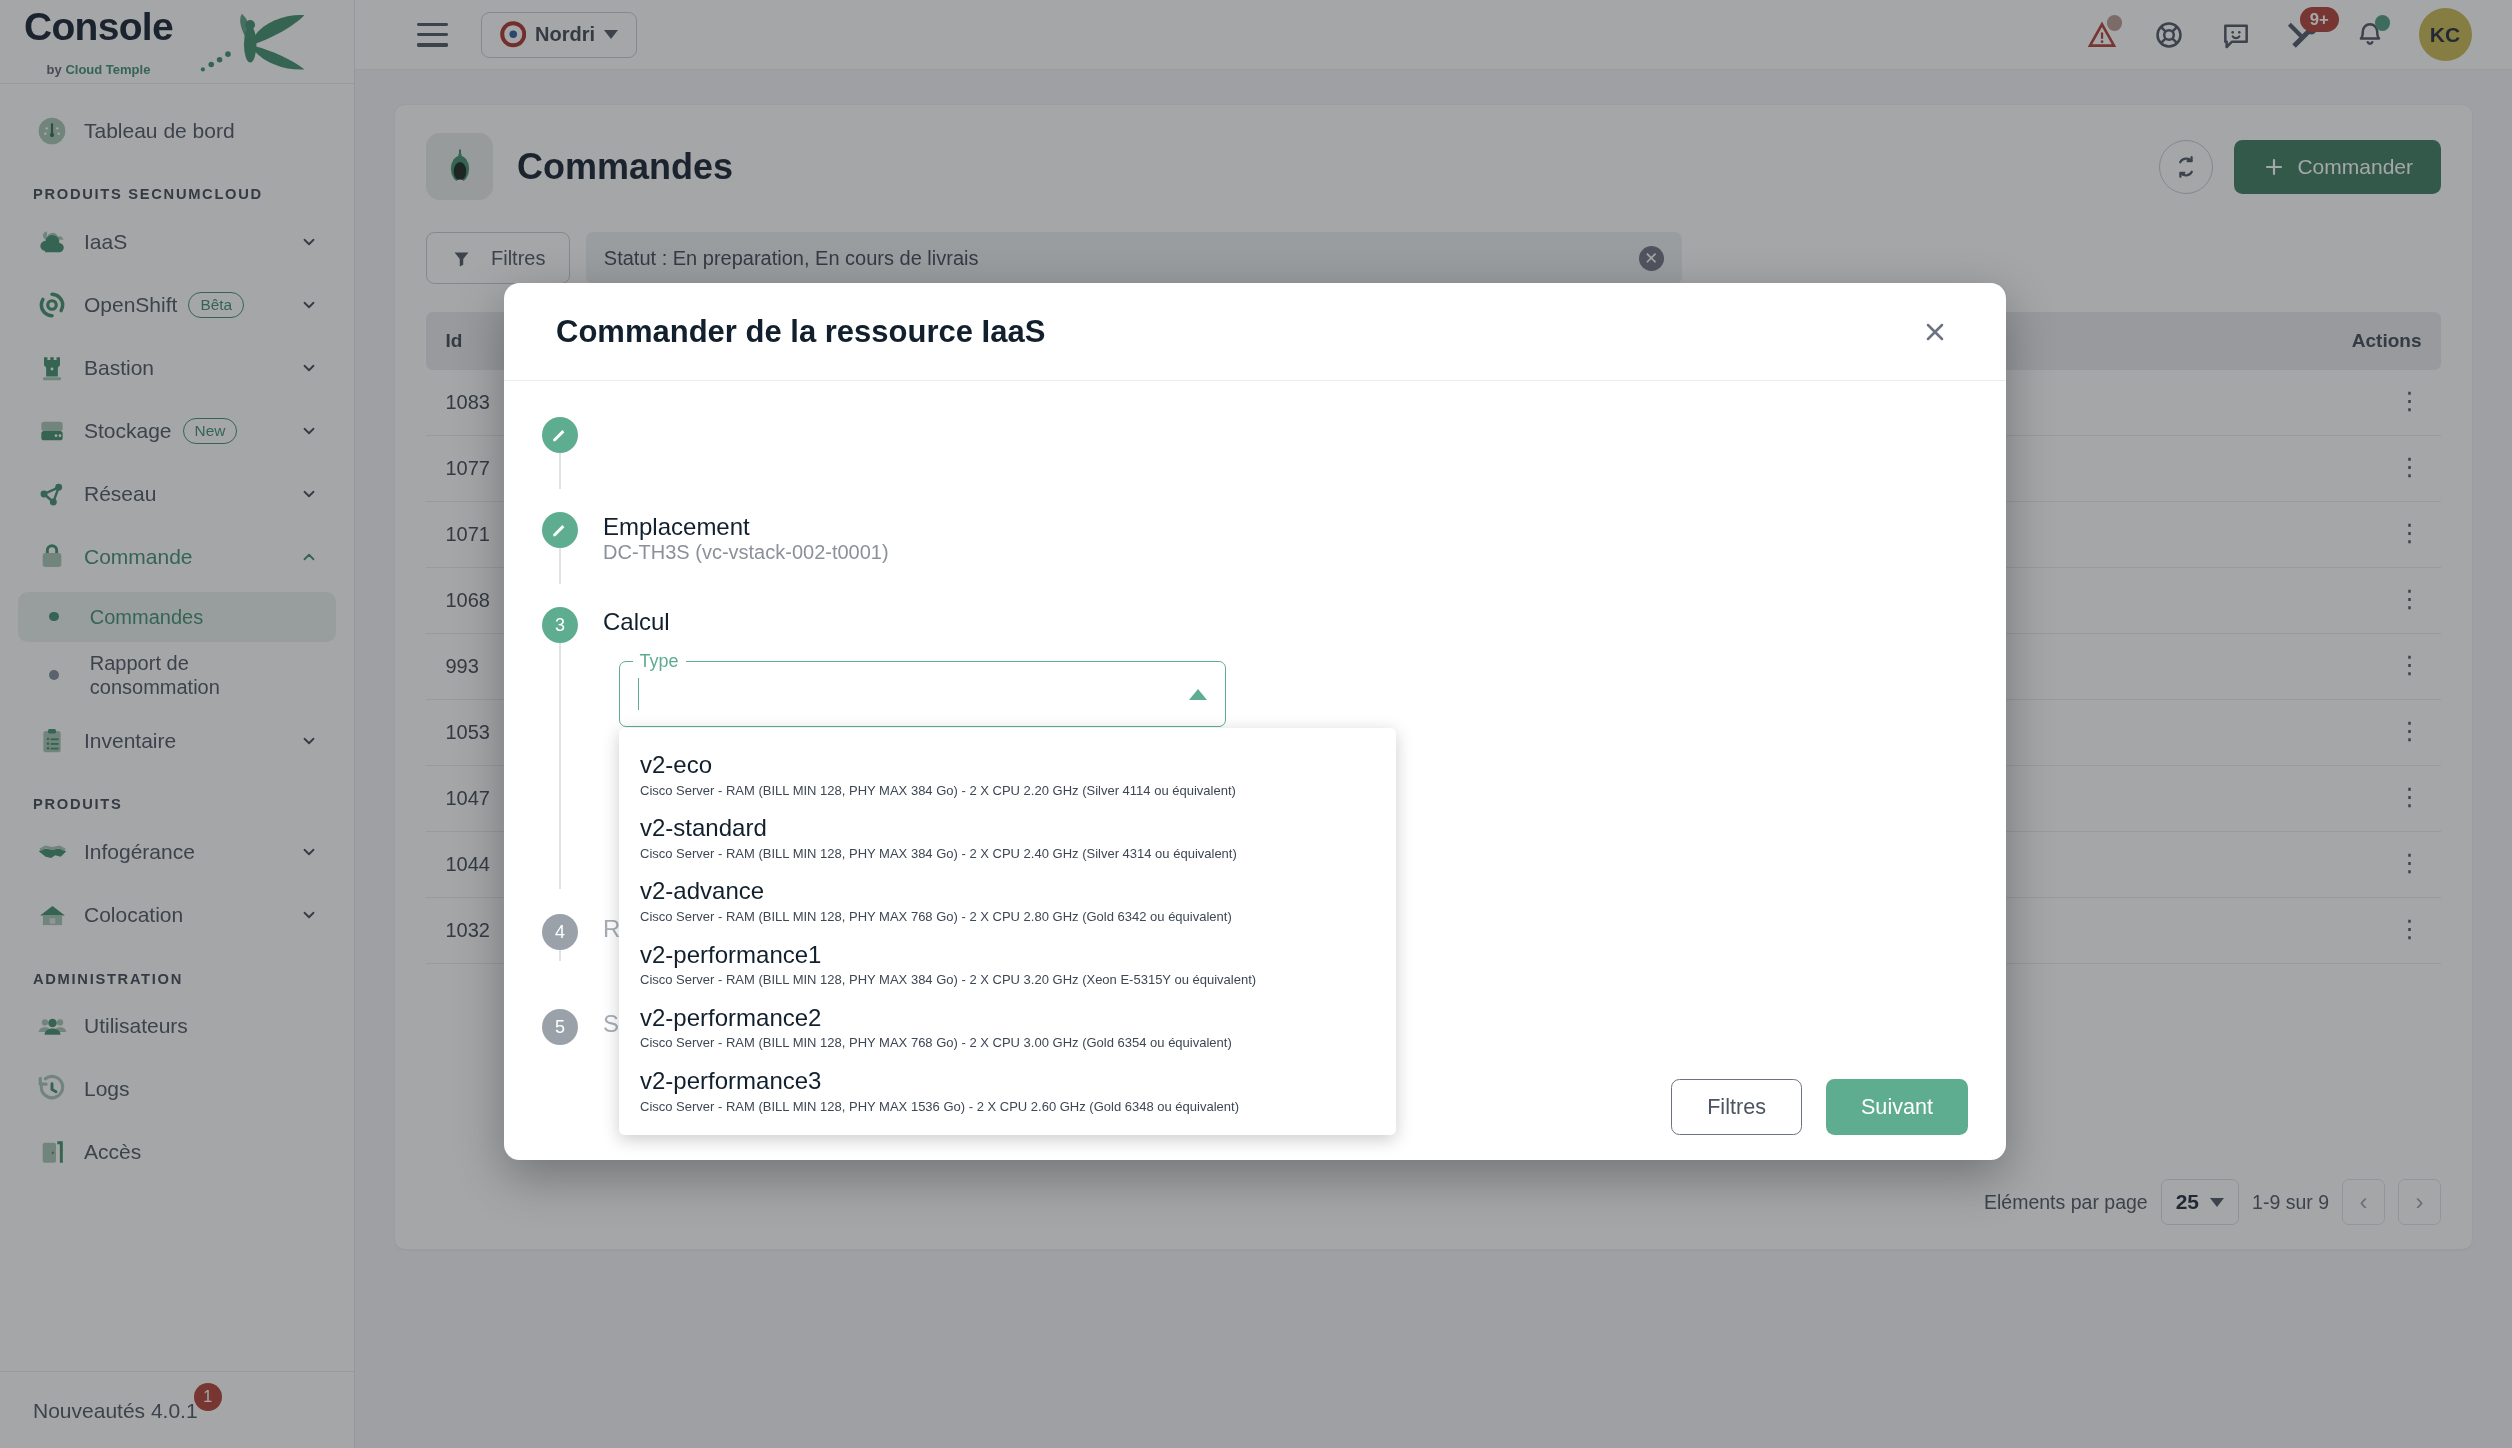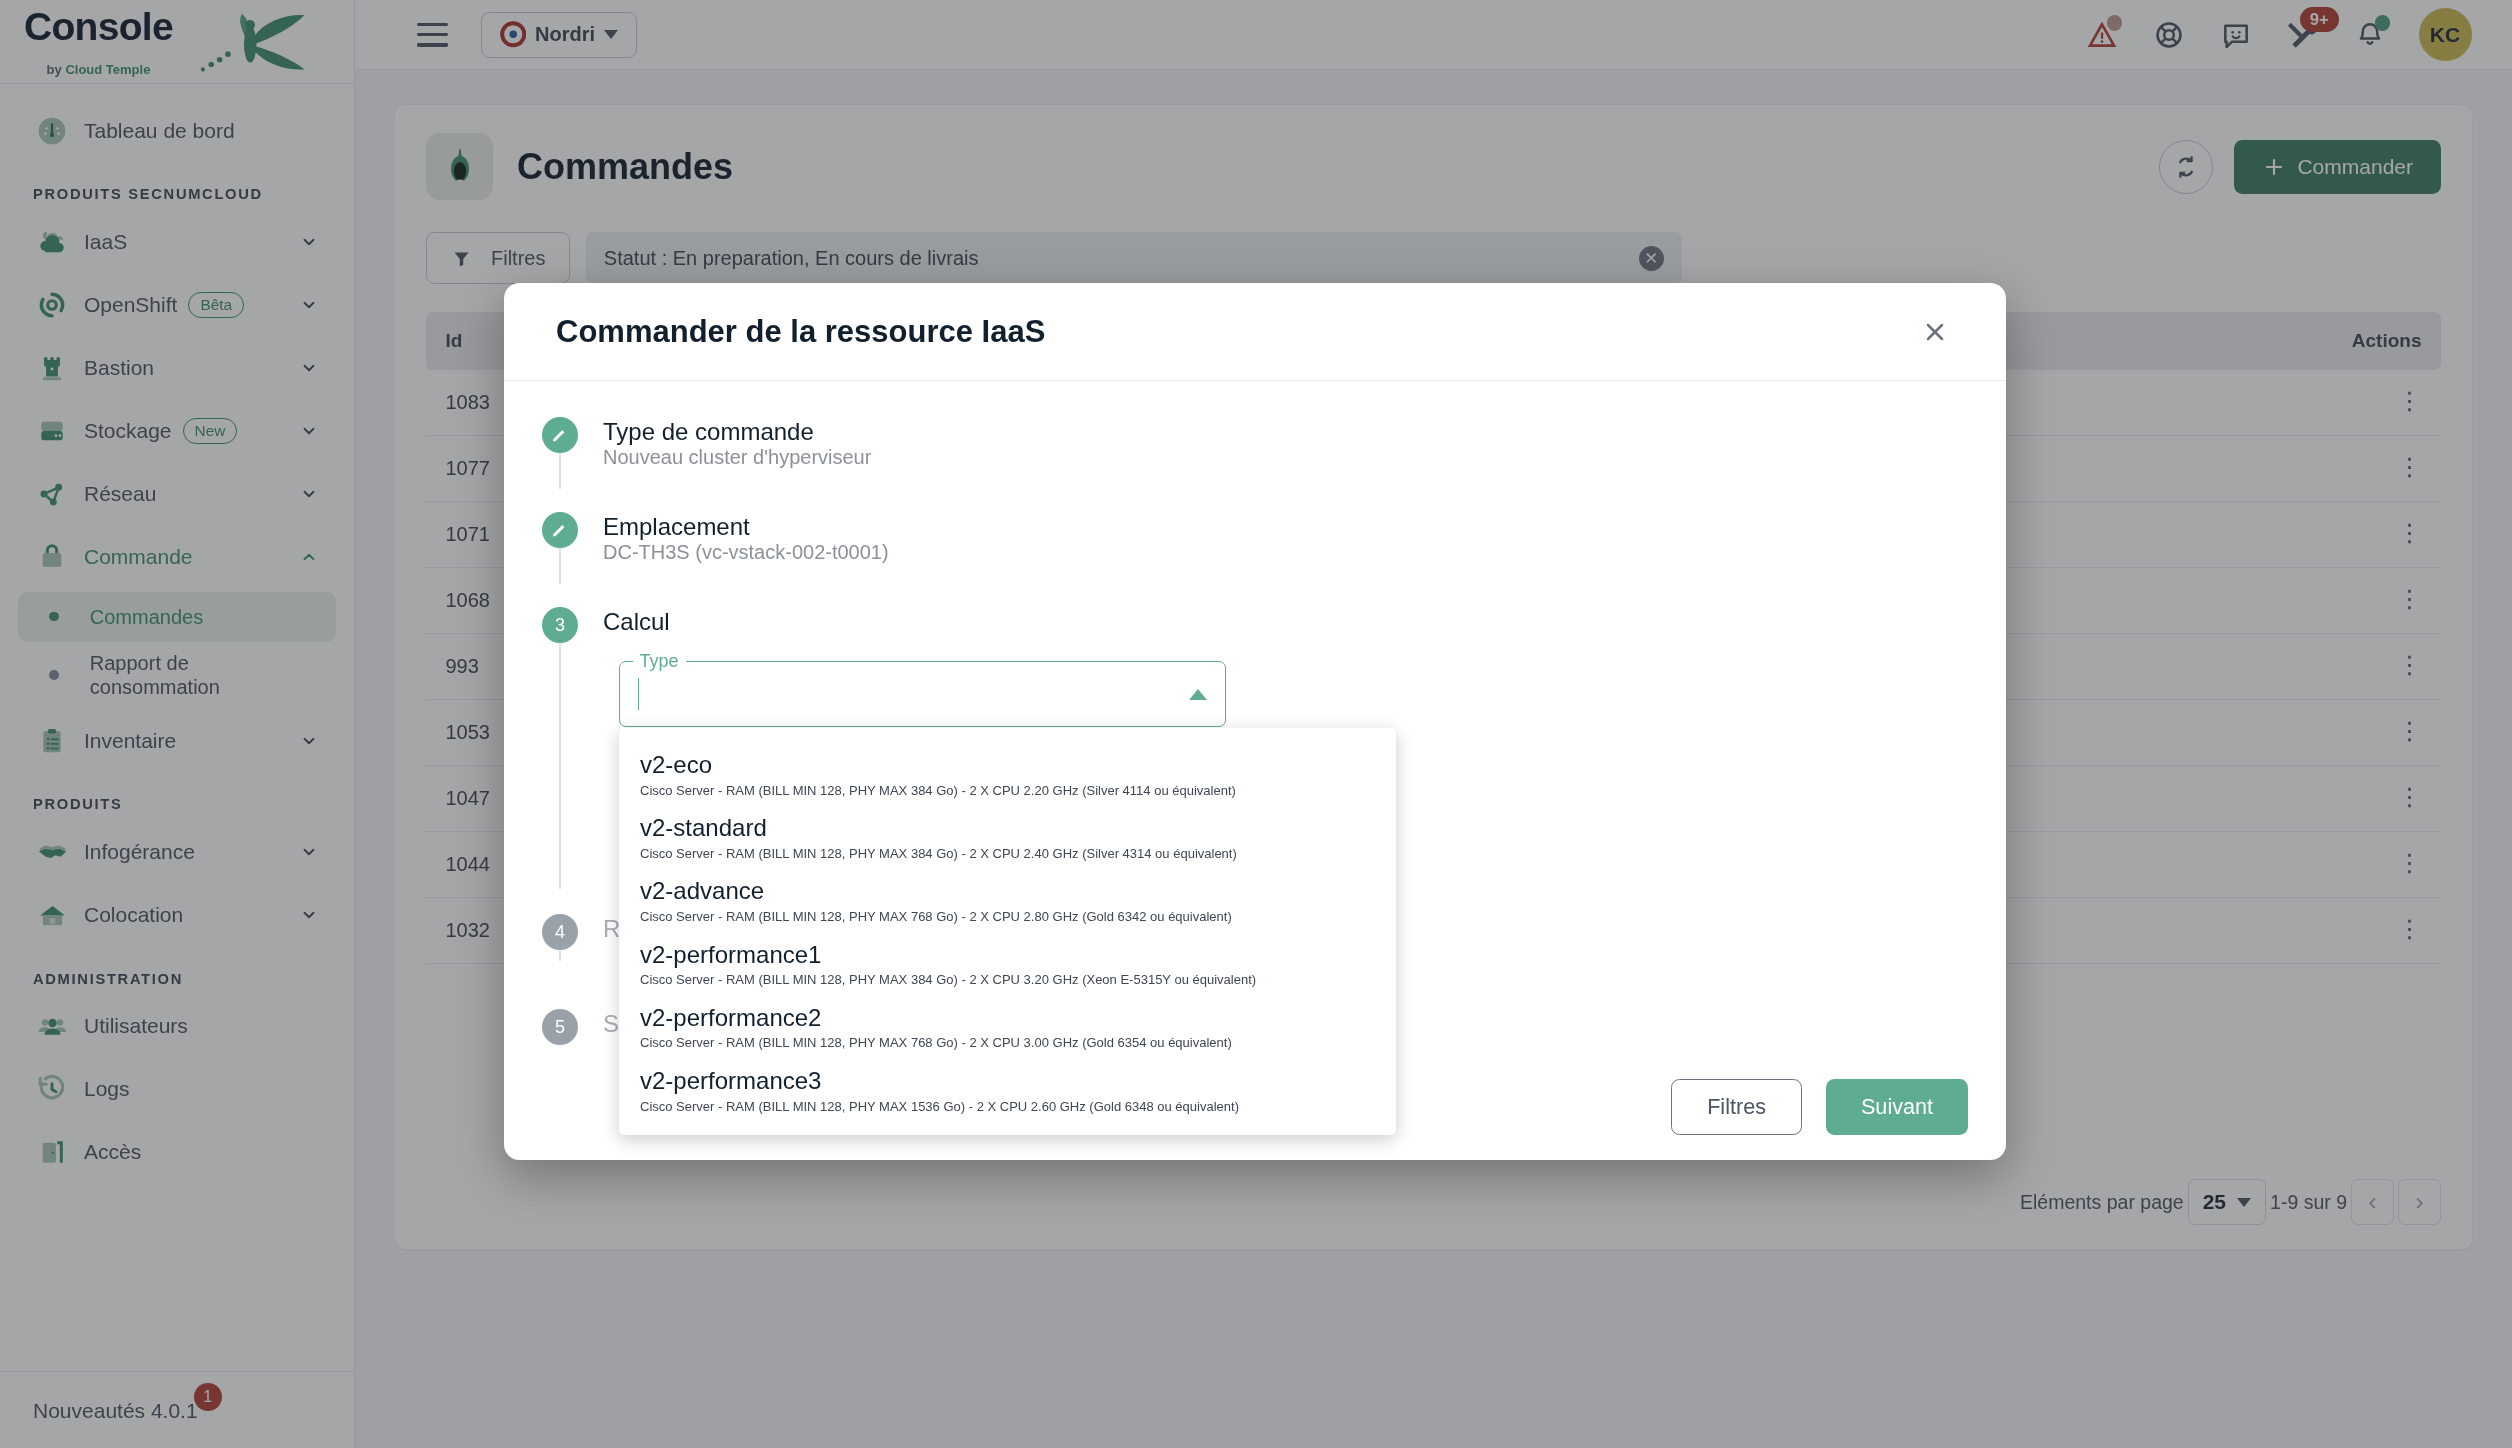--- a/index.html
+++ b/index.html
@@ -186,21 +186,21 @@
   table.orders th:last-child { border-radius: 0 7px 7px 0; text-align: right; }
   table.orders td {
     font-size: 20px; color: #3e4754; padding: 21px 19.5px;
     border-bottom: 0.7px solid #e9ebee; white-space: nowrap;
   }
   table.orders td:last-child { text-align: right; }
   .kebab { color: #4b5563; font-size: 24px; letter-spacing: 0; line-height: .6; cursor: pointer; }
 
   .pager {
     position: absolute; right: 31px; bottom: 24px;
-    display: flex; align-items: center; gap: 4px;
+    display: flex; align-items: center; gap: 13px;
     font-size: 19.5px; color: #4b5563;
   }
   .pg-select {
     border: 0.7px solid #d8dbe0; border-radius: 7px; height: 46px;
     display: flex; align-items: center; gap: 11px; padding: 0 14px;
     font-size: 21px; color: #1f2937; font-weight: 600; cursor: pointer;
   }
   .pg-btn {
     width: 43px; height: 46px; border: 0.7px solid #dfe2e6; border-radius: 7px;
     display: flex; align-items: center; justify-content: center;
@@ -721,24 +721,20 @@
         <div class="step-line" style="top:131px;height:36px"></div>
         <div class="step-line" style="top:226px;height:246px"></div>
         <div class="step-line" style="top:508px;height:36px"></div>
 
         <div class="step" style="height:95px">
           <span class="step-marker done">
             <svg width="19.5" height="19.5" viewBox="0 0 24 24">
                 <path d="M4 17.5L15.2 6.3l2.5 2.5L6.5 20H4z" fill="#fff"></path>
               </svg>
           </span>
-          <span class="step-text">
-            <span class="step-title">Type de commande</span><br>
-            <span class="step-sub">Nouveau cluster d'hyperviseur</span>
-          </span>
         </div>
 
         <div class="step" style="height:95px">
           <span class="step-marker done">
             <svg width="19.5" height="19.5" viewBox="0 0 24 24">
                 <path d="M4 17.5L15.2 6.3l2.5 2.5L6.5 20H4z" fill="#fff"></path>
               </svg>
           </span>
           <span class="step-text">
             <span class="step-title">Emplacement</span><br>

